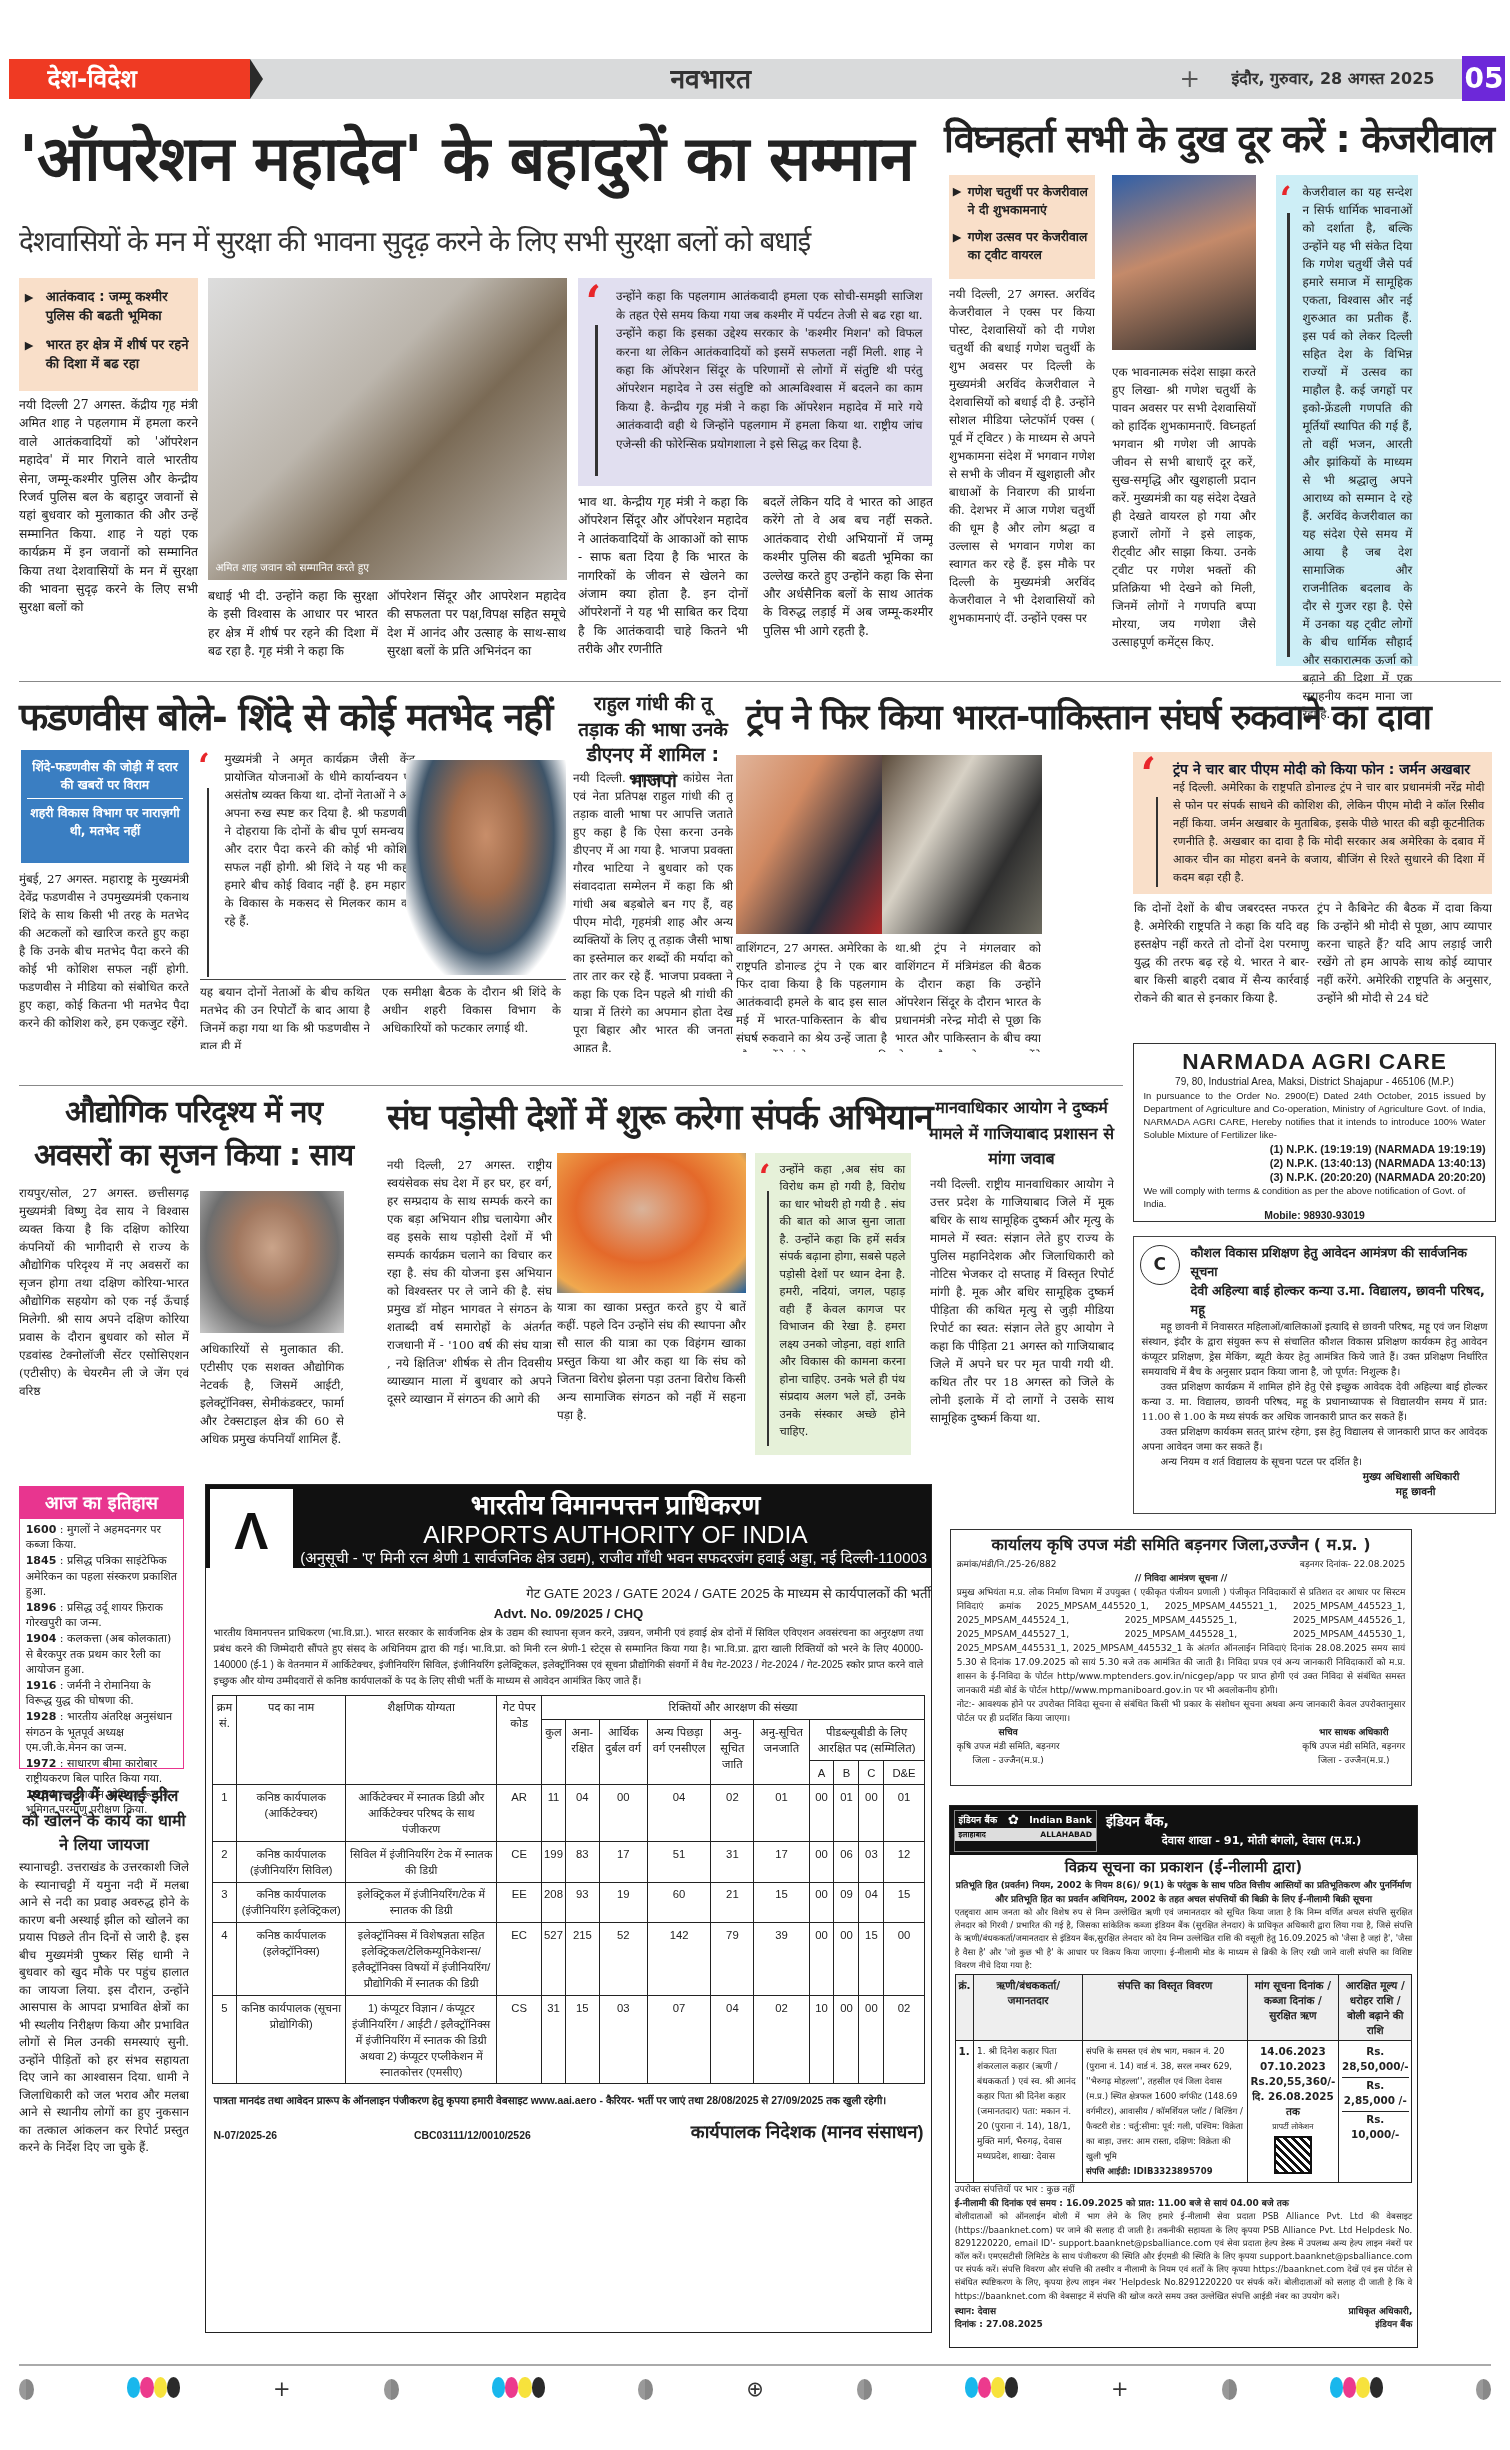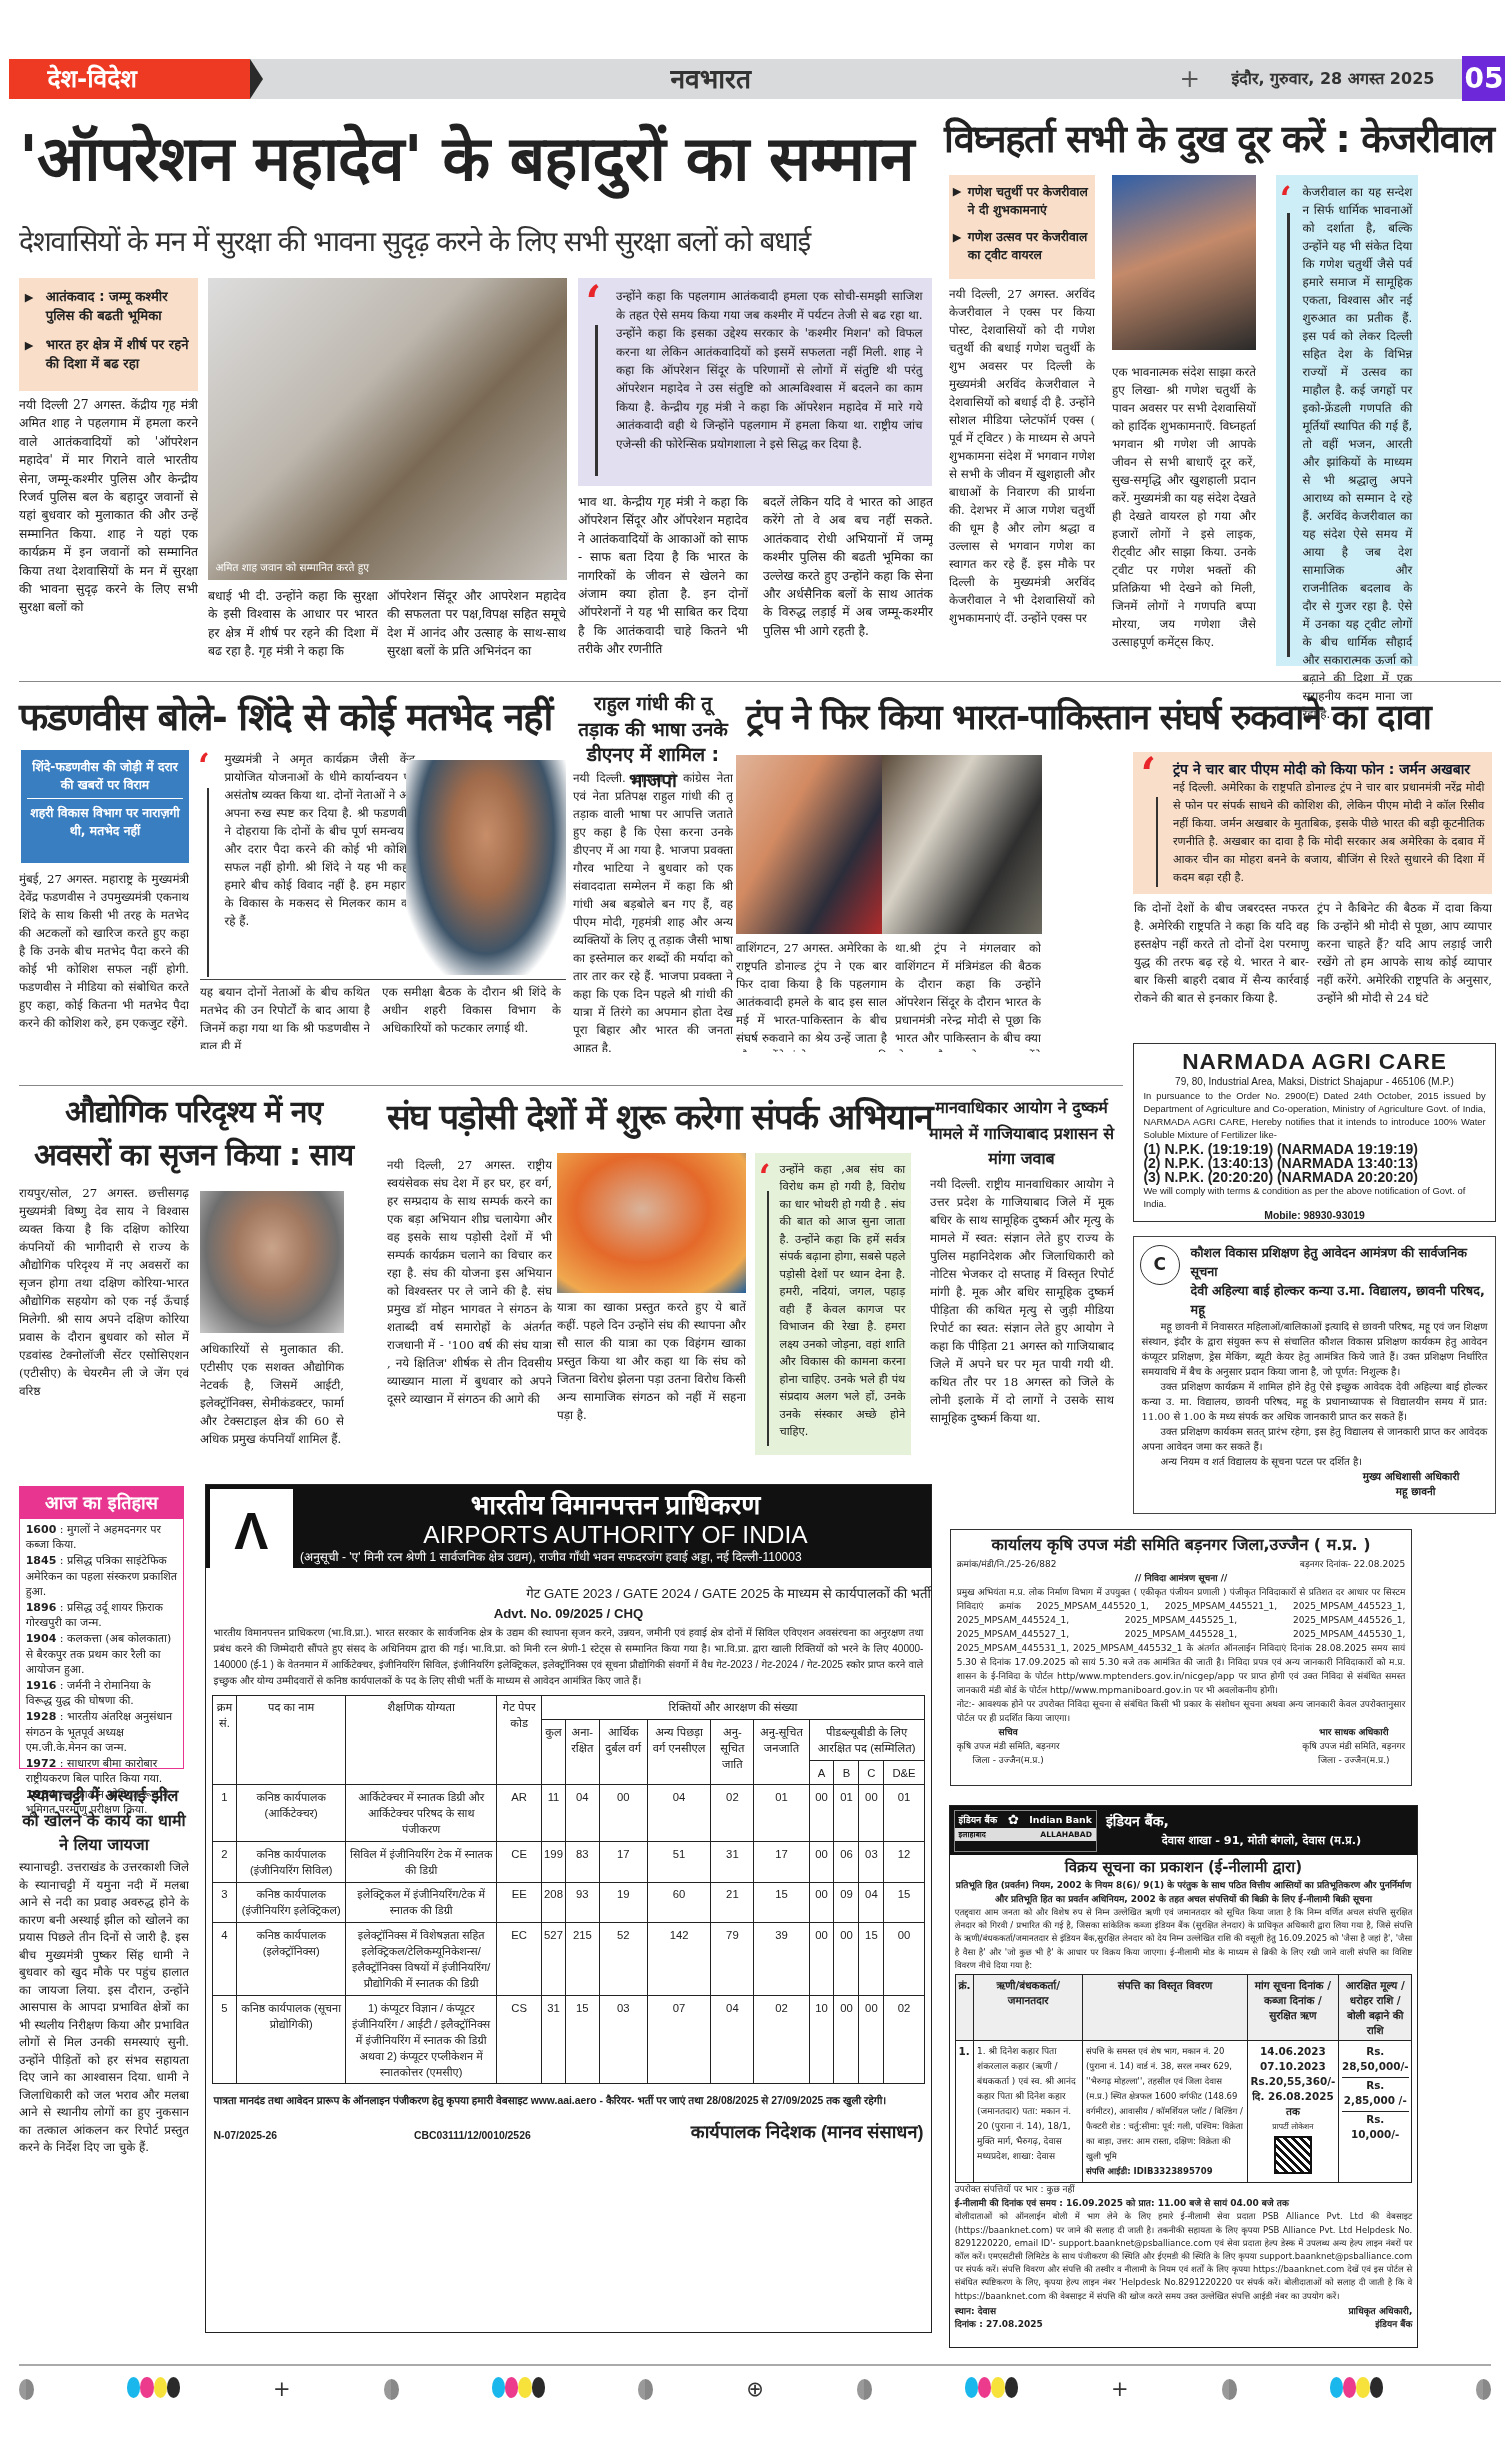--- a/index.html
+++ b/index.html
@@ -102,21 +102,21 @@
   <div style="font-weight:bold;font-size:14px;line-height:19px;color:#0f172a;">ट्रंप ने चार बार पीएम मोदी को किया फोन : जर्मन अखबार</div>
   <p class="txt" style="font-size:11.3px;line-height:18px;font-family:'DejaVu Sans',sans-serif;">नई दिल्ली. अमेरिका के राष्ट्रपति डोनाल्ड ट्रंप ने चार बार प्रधानमंत्री नरेंद्र मोदी से फोन पर संपर्क साधने की कोशिश की, लेकिन पीएम मोदी ने कॉल रिसीव नहीं किया. जर्मन अखबार के मुताबिक, इसके पीछे भारत की बड़ी कूटनीतिक रणनीति है. अखबार का दावा है कि मोदी सरकार अब अमेरिका के दबाव में आकर चीन का मोहरा बनने के बजाय, बीजिंग से रिश्ते सुधारने की दिशा में कदम बढ़ा रही है.</p>
 </div>
 <p class="abs txt" style="left:1134px;top:899px;width:175px;font-size:11.8px;line-height:18px;height:127px;overflow:hidden;">कि दोनों देशों के बीच जबरदस्त नफरत है. अमेरिकी राष्ट्रपति ने कहा कि यदि वह हस्तक्षेप नहीं करते तो दोनों देश परमाणु युद्ध की तरफ बढ़ रहे थे. भारत ने बार-बार किसी बाहरी दबाव में सैन्य कार्रवाई रोकने की बात से इनकार किया है.</p>
 <p class="abs txt" style="left:1317px;top:899px;width:175px;font-size:11.8px;line-height:18px;height:127px;overflow:hidden;">ट्रंप ने कैबिनेट की बैठक में दावा किया कि उन्होंने श्री मोदी से पूछा, आप व्यापार करना चाहते हैं? यदि आप लड़ाई जारी रखेंगे तो हम आपके साथ कोई व्यापार नहीं करेंगे. अमेरिकी राष्ट्रपति के अनुसार, उन्होंने श्री मोदी से 24 घंटे</p>
 
 <div class="abs" style="left:1133px;top:1043px;width:363px;height:179px;border:1.9px solid #333;padding:3.8px 9.4px;font-family:'Liberation Sans',sans-serif;">
   <div style="text-align:center;font-size:22.7px;font-weight:bold;letter-spacing:0.9px;">NARMADA AGRI CARE</div>
   <div style="text-align:center;font-size:10px;line-height:14px;">79, 80, Industrial Area, Maksi, District Shajapur - 465106 (M.P.)</div>
   <p style="font-size:9.4px;line-height:13.2px;text-align:justify;">In pursuance to the Order No. 2900(E) Dated 24th October, 2015 issued by Department of Agriculture and Co-operation, Ministry of Agriculture Govt. of India, NARMADA AGRI CARE, Hereby notifies that it intends to introduce 100% Water Soluble Mixture of Fertilizer like-</p>
-  <div style="text-align:left;font-size:14px;font-weight:bold;line-height:14px;">
+  <div style="text-align:right;font-size:11px;font-weight:bold;line-height:14px;">
     <div>(1) N.P.K. (19:19:19) (NARMADA 19:19:19)</div>
     <div>(2) N.P.K. (13:40:13) (NARMADA 13:40:13)</div>
     <div>(3) N.P.K. (20:20:20) (NARMADA 20:20:20)</div>
   </div>
   <p style="font-size:9.4px;line-height:13.2px;">We will comply with terms &amp; condition as per the above notification of Govt. of India.</p>
   <div style="text-align:center;font-size:10.4px;font-weight:bold;">Mobile: 98930-93019</div>
 </div>
 
 <div class="abs" style="left:19px;top:1085px;width:1104px;height:0.9px;background:#888;"></div>
 
@@ -165,21 +165,21 @@
 </div>
 
 <h3 class="abs" style="left:19px;top:1784px;width:170px;font-size:16px;line-height:24.5px;font-weight:bold;text-align:center;color:#222;">स्यानाचट्टी में अस्थाई झील को खोलने के कार्य का धामी ने लिया जायजा</h3>
 <p class="abs txt" style="left:19px;top:1982px;width:170px;font-size:11.8px;line-height:17.5px;height:359px;overflow:hidden;margin-top:-123px;padding-top:0;">स्यानाचट्टी. उत्तराखंड के उत्तरकाशी जिले के स्यानाचट्टी में यमुना नदी में मलबा आने से नदी का प्रवाह अवरुद्ध होने के कारण बनी अस्थाई झील को खोलने का प्रयास पिछले तीन दिनों से जारी है. इस बीच मुख्यमंत्री पुष्कर सिंह धामी ने बुधवार को खुद मौके पर पहुंच हालात का जायजा लिया. इस दौरान, उन्होंने आसपास के आपदा प्रभावित क्षेत्रों का भी स्थलीय निरीक्षण किया और प्रभावित लोगों से मिल उनकी समस्याएं सुनी. उन्होंने पीड़ितों को हर संभव सहायता दिए जाने का आश्वासन दिया. धामी ने जिलाधिकारी को जल भराव और मलबा आने से स्थानीय लोगों का हुए नुकसान का तत्काल आंकलन कर रिपोर्ट प्रस्तुत करने के निर्देश दिए जा चुके हैं.</p>
 
 <div class="abs" style="left:205px;top:1484px;width:727px;height:849px;border:1.9px solid #222;font-family:'Liberation Sans',sans-serif;">
   <div style="position:relative;height:83px;background:#111;color:#fff;">
     <div style="position:absolute;left:3.8px;top:3.8px;width:83px;height:87px;background:#fff;color:#111;text-align:center;font-size:51px;font-weight:bold;line-height:85px;">Λ</div>
     <div style="position:absolute;left:94px;right:0;top:36px;text-align:center;font-size:24.5px;line-height:28px;">AIRPORTS AUTHORITY OF INDIA</div>
     <div style="position:absolute;left:94px;right:0;top:3.8px;text-align:center;font-weight:bold;font-size:26.4px;line-height:32px;">भारतीय विमानपत्तन प्राधिकरण</div>
-    <div style="position:absolute;left:94px;right:3.8px;top:66px;text-align:left;font-size:12px;line-height:13.2px;">(अनुसूची - 'ए' मिनी रत्न श्रेणी 1 सार्वजनिक क्षेत्र उद्यम), राजीव गाँधी भवन सफदरजंग हवाई अड्डा, नई दिल्ली-110003</div>
+    <div style="position:absolute;left:94px;right:3.8px;top:66px;text-align:right;font-size:15px;line-height:13.2px;">(अनुसूची - 'ए' मिनी रत्न श्रेणी 1 सार्वजनिक क्षेत्र उद्यम), राजीव गाँधी भवन सफदरजंग हवाई अड्डा, नई दिल्ली-110003</div>
   </div>
   <div style="text-align:right;font-size:13.2px;line-height:21px;margin-top:15px;">गेट GATE 2023 / GATE 2024 / GATE 2025 के माध्यम से कार्यपालकों की भर्ती</div>
   <div style="text-align:center;font-size:13.2px;line-height:19px;font-weight:bold;">Advt. No. 09/2025 / CHQ</div>
   <p style="font-size:10px;line-height:16px;text-align:justify;padding:1.9px 7.6px;">भारतीय विमानपत्तन प्राधिकरण (भा.वि.प्रा.). भारत सरकार के सार्वजनिक क्षेत्र के उद्यम की स्थापना सृजन करने, उन्नयन, जमीनी एवं हवाई क्षेत्र दोनों में सिविल एविएशन अवसंरचना का अनुरक्षण तथा प्रबंध करने की जिम्मेदारी सौंपते हुए संसद के अधिनियम द्वारा की गई। भा.वि.प्रा. को मिनी रत्न श्रेणी-1 स्टेट्स से सम्मानित किया गया है। भा.वि.प्रा. द्वारा खाली रिक्तियों को भरने के लिए 40000-140000 (ई-1 ) के वेतनमान में आर्किटेक्चर, इंजीनियरिंग सिविल, इंजीनियरिंग इलेक्ट्रिकल, इलेक्ट्रॉनिक्स एवं सूचना प्रौद्योगिकी संवर्गो में वैध गेट-2023 / गेट-2024 / गेट-2025 स्कोर प्राप्त करने वाले इच्छुक और योग्य उम्मीदवारों से कनिष्ठ कार्यपालकों के पद के लिए सीधी भर्ती के माध्यम से आवेदन आमंत्रित किए जाते हैं।</p>
   <table class="aai" style="margin:3.8px 5.7px;width:713px;">
     <thead>
       <tr>
         <th rowspan="3" style="width:24.5px">क्रम सं.</th>
         <th rowspan="3" style="width:109px">पद का नाम</th>
         <th rowspan="3" style="width:151px">शैक्षणिक योग्यता</th>

